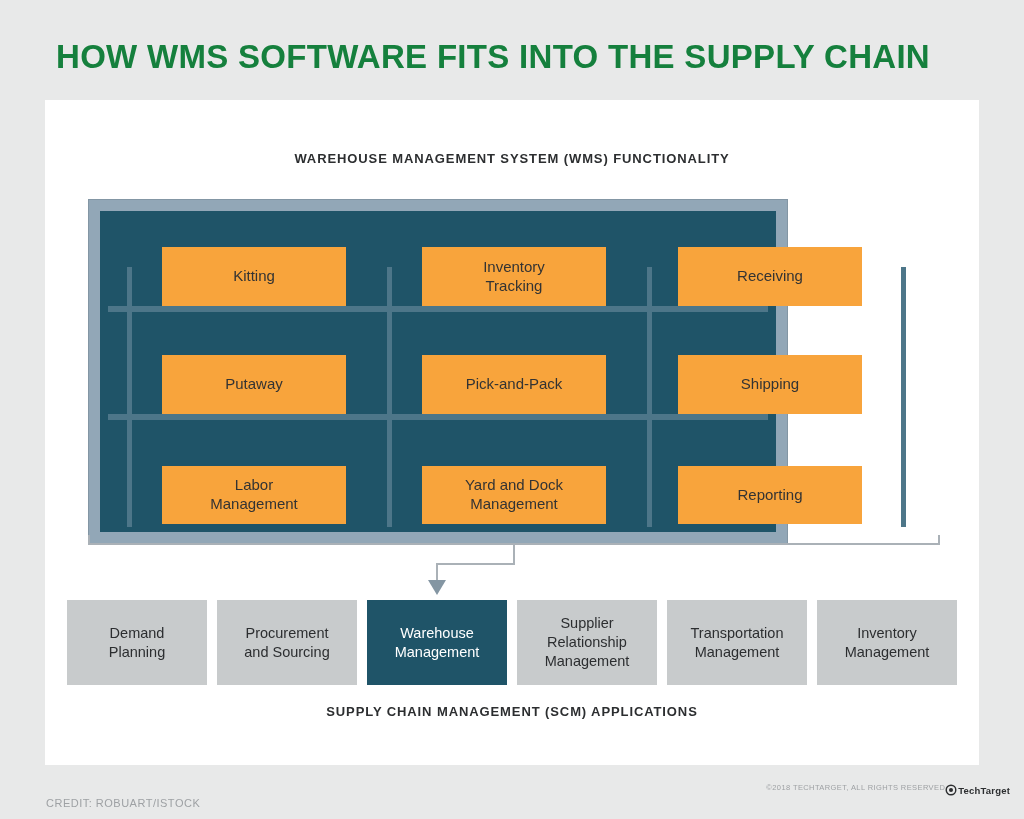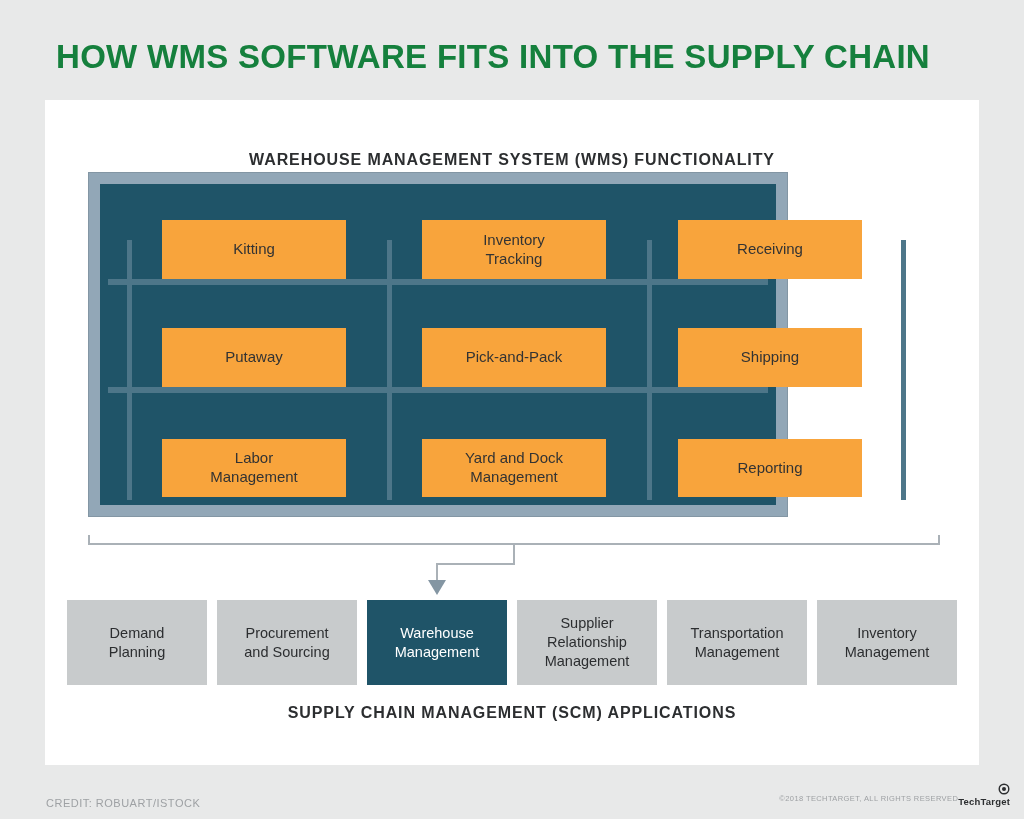--- a/index.html
+++ b/index.html
@@ -7,26 +7,26 @@
     position:relative;width:1024px;height:819px;background:#e8e9e9;
     font-family:"Liberation Sans", sans-serif;overflow:hidden;
   }
   .title{
     position:absolute;left:56px;top:38px;font-size:33px;font-weight:800;
     color:#15803d;letter-spacing:0.3px;white-space:nowrap;
   }
   .panel{position:absolute;left:45px;top:100px;width:934px;height:665px;background:#ffffff;}
   .section-heading{
     position:absolute;left:45px;width:934px;text-align:center;
-    font-size:16px;font-weight:700;letter-spacing:0.9px;color:#2c2e30;
+    font-size:13px;font-weight:700;letter-spacing:0.9px;color:#2c2e30;
   }
   .wms-heading{top:151px;}
   .scm-heading{top:704px;}
   .shelf{
-    position:absolute;left:88px;top:172px;width:700px;height:345px;
+    position:absolute;left:88px;top:199px;width:700px;height:345px;
     background:#92a7b7;border-radius:0;padding:12px;box-sizing:border-box;
     box-shadow:inset 0 0 0 1px rgba(0,0,0,0.10);
   }
   .shelf-inner{position:relative;width:100%;height:100%;background:#1f5468;}
   .post{position:absolute;width:5px;top:56px;height:260px;background:#4d7689;}
   .p1{left:27px}.p2{left:287px}.p3{left:547px}.p4{left:801px}
   .shelf-line{position:absolute;left:8px;right:8px;height:6px;background:#4d7689;}
   .line1{top:95px}.line2{top:203px}
   .func{
     position:absolute;width:184px;height:59px;background:#f8a43c;
@@ -40,21 +40,21 @@
   .scm-box{
     flex:1;height:85px;background:#c8cbcc;display:flex;align-items:center;justify-content:center;
     text-align:center;font-size:14.5px;color:#2c2e30;line-height:1.3;white-space:pre-line;
   }
   .scm-box.highlight{background:#1f5468;color:#ffffff;}
   .credit{
     position:absolute;left:46px;top:797px;font-size:11px;color:#9ea1a4;letter-spacing:0.5px;
   }
   .footer-right{position:absolute;right:14px;top:783px;display:flex;align-items:flex-end;gap:0;}
   .copyright{font-size:7.5px;color:#9ea1a4;letter-spacing:0.4px;padding-bottom:4px;}
-  .brand{display:flex;flex-direction:column;align-items:flex-end;gap:1px;}
+  .brand{display:flex;flex-direction:row;align-items:flex-end;gap:1px;}
   .brand-text{font-size:9.5px;font-weight:700;color:#2c2e30;letter-spacing:0.2px;}
 </style>
 </head>
 <body>
 
 <div id="canvas">
 
   <div class="title">HOW WMS SOFTWARE FITS INTO THE SUPPLY CHAIN</div>
 
   <div class="panel"></div>

